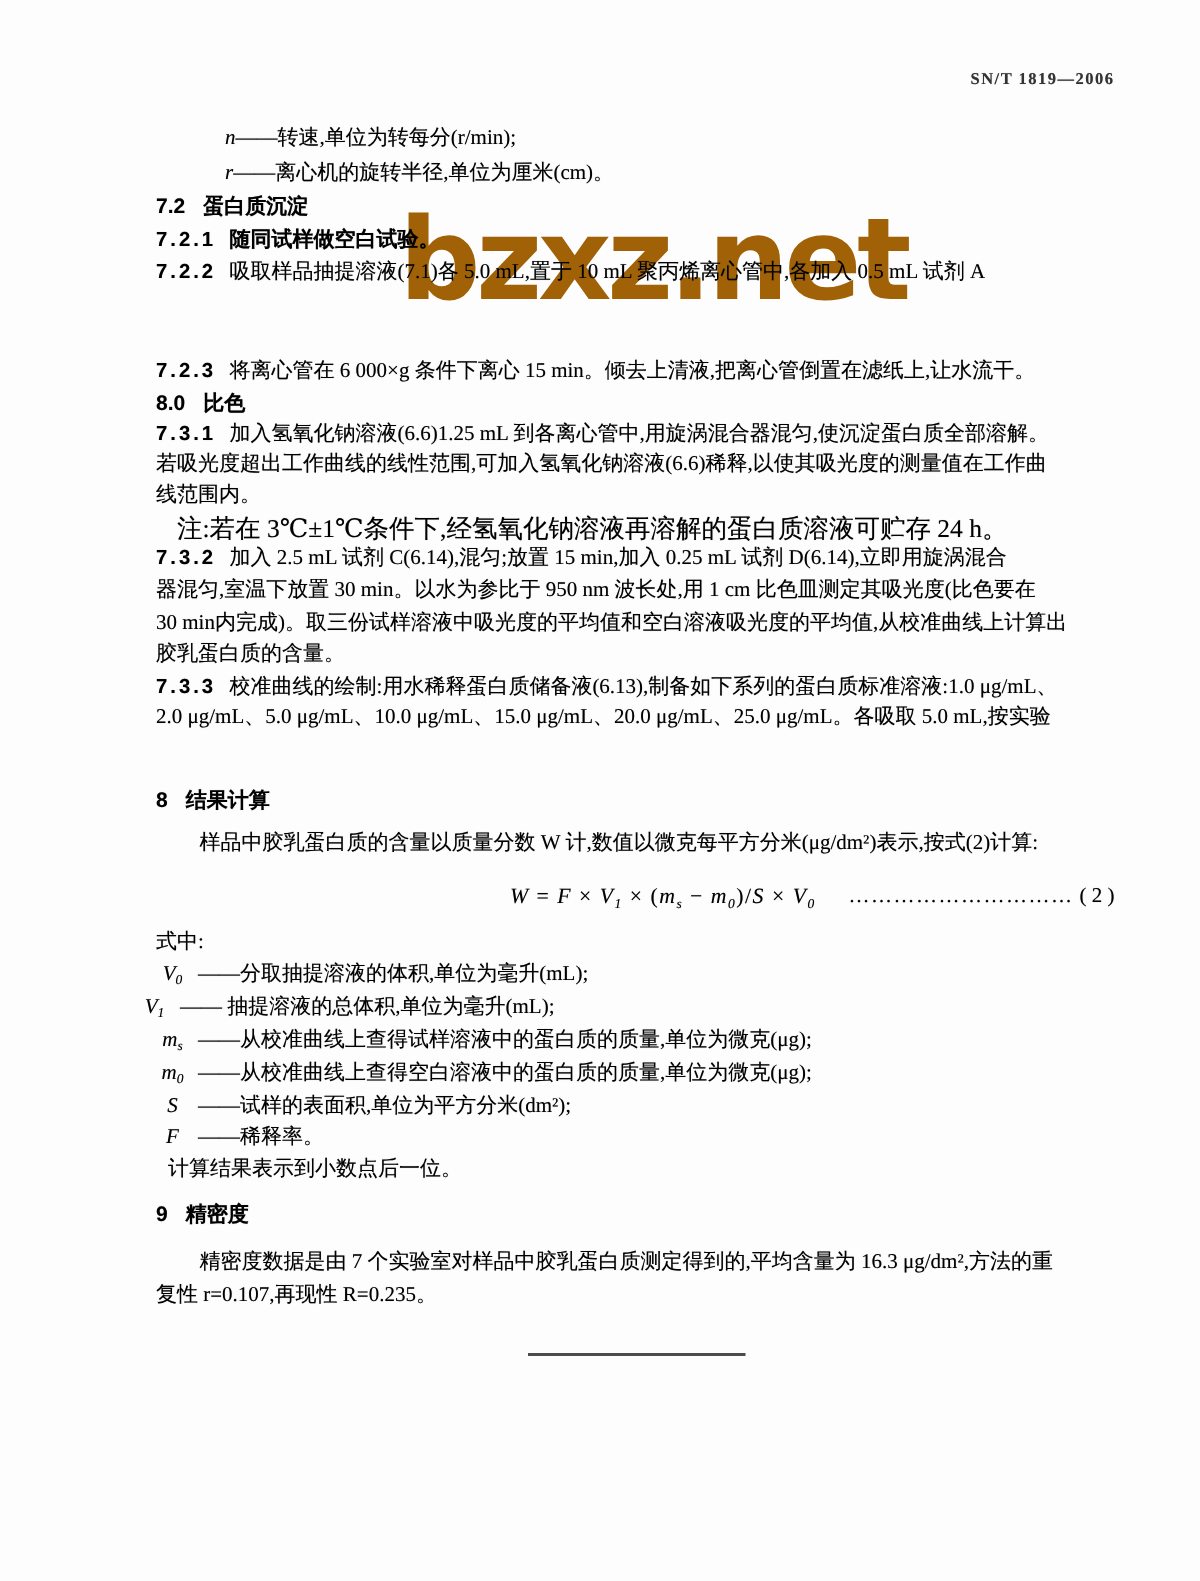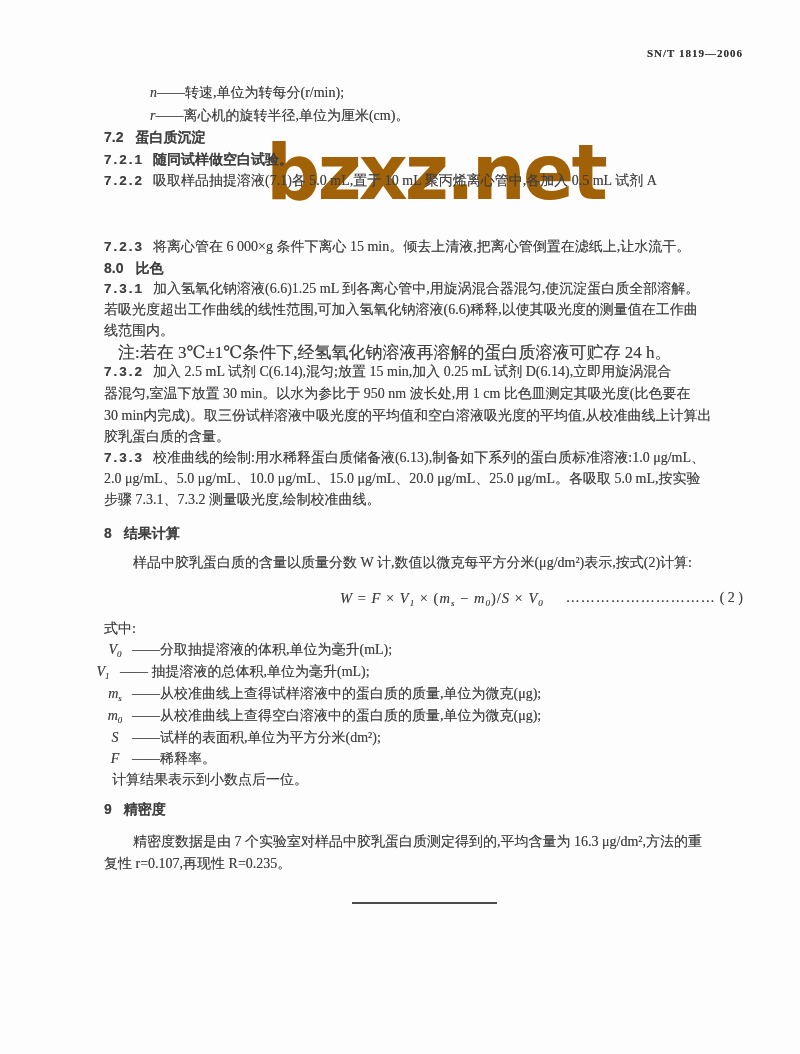--- a/index.html
+++ b/index.html
@@ -13,21 +13,21 @@
   }
   .page{position:absolute;inset:0;}
   .watermark{
     position:absolute;left:266px;top:128px;
     font-family:"DejaVu Sans","Liberation Sans",sans-serif;
     font-weight:800;font-size:76px;letter-spacing:-3px;
     color:#a16207;z-index:0;user-select:none;
   }
   .ln{
     position:absolute;white-space:nowrap;
-    font-size:14px;line-height:18px;color:#404040;
+    font-size:14px;line-height:18px;color:#000000;
     text-shadow:0 0 0.5px rgba(51,51,51,0.55);
     z-index:1;
   }
   .hd{font-weight:700;font-family:"Liberation Sans","DejaVu Sans",sans-serif;}
   .num{
     font-weight:700;font-family:"Liberation Sans","DejaVu Sans",sans-serif;
     letter-spacing:2px;margin-right:9px;font-size:13.5px;
   }
   .hd .gap{display:inline-block;width:12px;}
   .boldtxt{font-weight:700;font-family:"Liberation Sans","DejaVu Sans",sans-serif;}
@@ -90,21 +90,20 @@
   <div class="ln" style="top:363px;left:104px;">
     <span class="num">7.3.2</span><span>加入 2.5 mL 试剂 C(6.14),混匀;放置 15 min,加入 0.25 mL 试剂 D(6.14),立即用旋涡混合</span>
   </div>
   <div class="ln" style="top:385px;left:104px;">器混匀,室温下放置 30 min。以水为参比于 950 nm 波长处,用 1 cm 比色皿测定其吸光度(比色要在</div>
   <div class="ln" style="top:407px;left:104px;">30 min内完成)。取三份试样溶液中吸光度的平均值和空白溶液吸光度的平均值,从校准曲线上计算出</div>
   <div class="ln" style="top:428px;left:104px;">胶乳蛋白质的含量。</div>
   <div class="ln" style="top:449px;left:104px;">
     <span class="num">7.3.3</span><span>校准曲线的绘制:用水稀释蛋白质储备液(6.13),制备如下系列的蛋白质标准溶液:1.0 μg/mL、</span>
   </div>
   <div class="ln" style="top:470px;left:104px;">2.0 μg/mL、5.0 μg/mL、10.0 μg/mL、15.0 μg/mL、20.0 μg/mL、25.0 μg/mL。各吸取 5.0 mL,按实验</div>
-  <div class="ln" style="top:491px;left:104px;">步骤 7.3.1、7.3.2 测量吸光度,绘制校准曲线。</div>
 
   <div class="ln hd" style="top:524px;left:104px;">
     <span>8</span><span class="gap"></span><span>结果计算</span>
   </div>
   <div class="ln" style="top:554px;left:133px;">样品中胶乳蛋白质的含量以质量分数 W 计,数值以微克每平方分米(μg/dm²)表示,按式(2)计算:</div>
 
   <div class="ln formula-expr" style="top:589px;left:340px;">
     <span class="var">W</span><span> = </span><span class="var">F</span><span> × </span><span class="var">V</span><span class="sub">1</span><span> × (</span><span class="var">m</span><span class="sub">s</span><span> − </span><span class="var">m</span><span class="sub">0</span><span>)/</span><span class="var">S</span><span> × </span><span class="var">V</span><span class="sub">0</span>
   </div>
   <div class="ln formula-ref" style="top:589px;">

